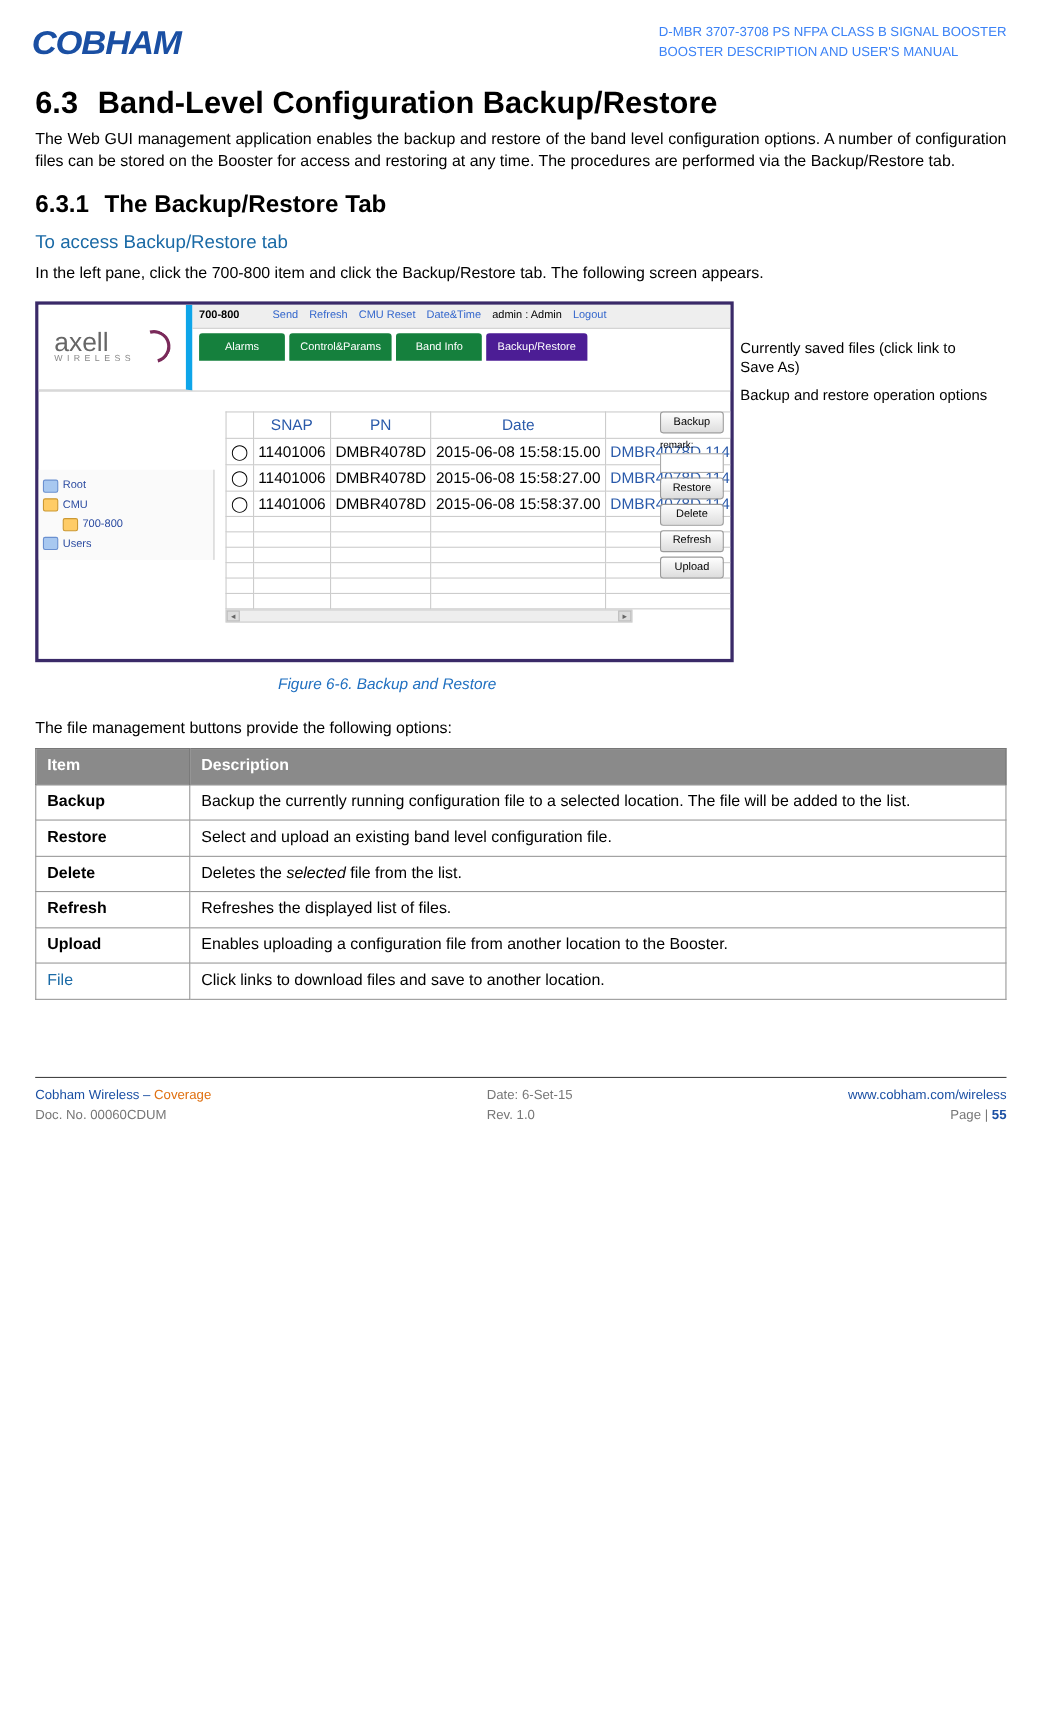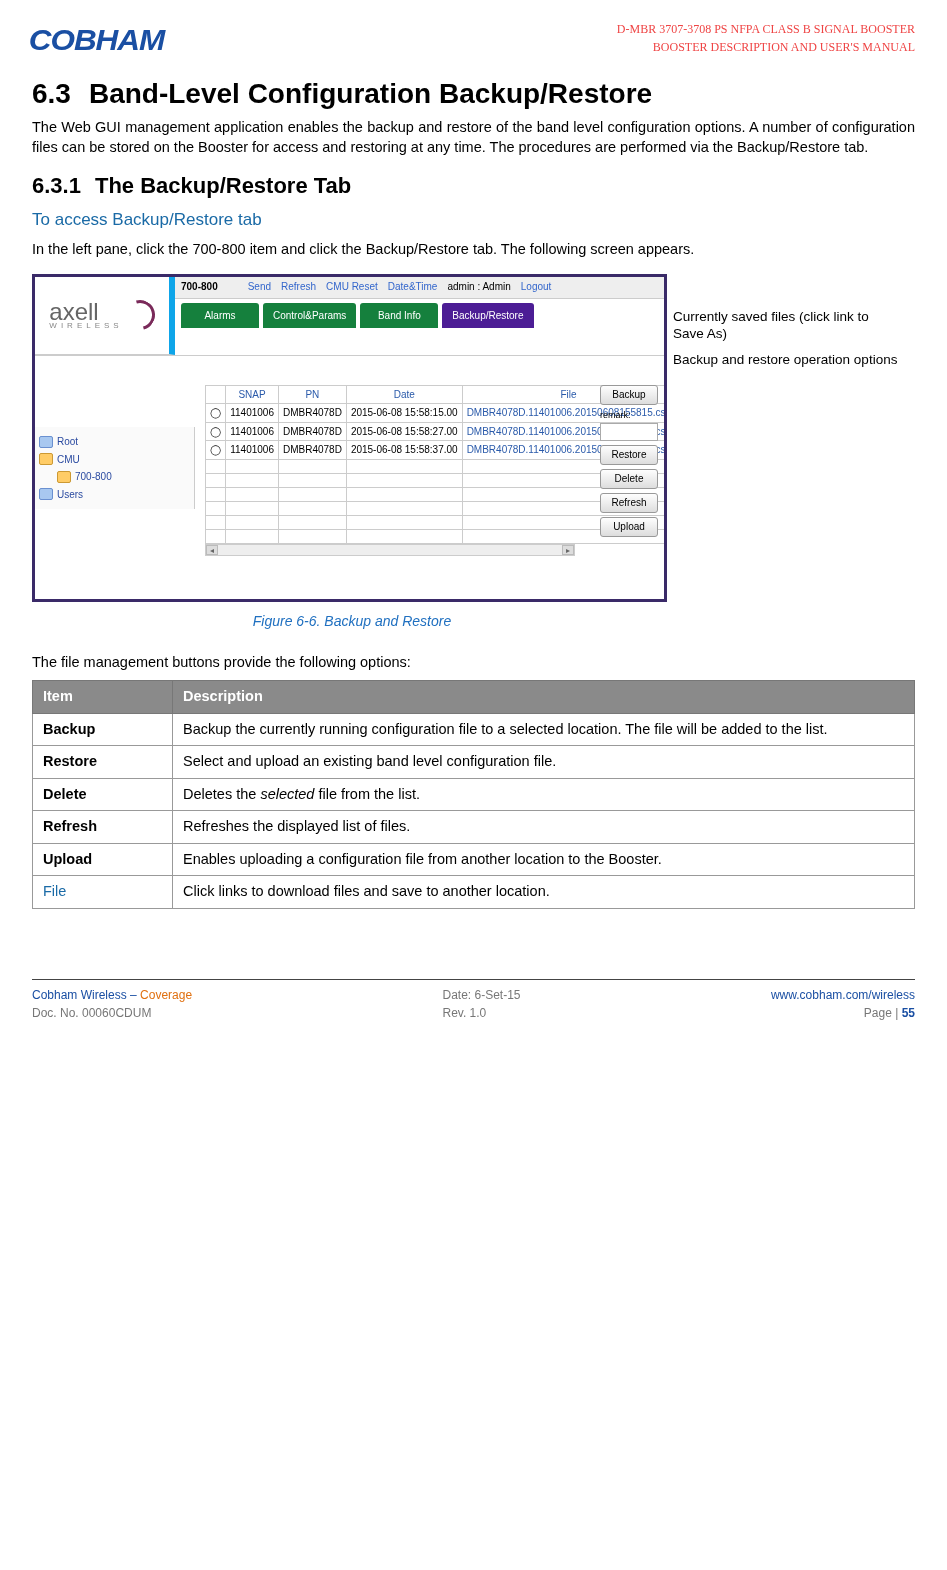--- a/index.html
+++ b/index.html
@@ -23,25 +23,24 @@
   .logo {
     font-family: Arial, sans-serif;
     font-weight: 900;
     font-style: italic;
     color: #1a4fa3;
     font-size: 30px;
     letter-spacing: -1px;
     transform: scaleX(1.05);
   }
   .header-right {
-    text-align: right;
+    text-align: left;
     font-size: 12px;
-    color: #ef4444;
+    color: #3b82f6;
     line-height: 1.5;
-    font-family: Liberation Serif, serif;
   }
   .header-right div { white-space: nowrap; }
   h1.section {
     font-family: Arial, sans-serif;
     font-size: 28px;
     font-weight: bold;
     margin: 14px 0 6px 0;
   }
   h1.section .num { margin-right: 18px; }
   p.body {
@@ -166,21 +165,21 @@
   .tree-icon.blue { background:#a8c8f0; border-color:#6a90d0;}
   .app-main {
     flex:1;
     padding: 10px 10px 6px 10px;
     position: relative;
     overflow: hidden;
   }
   .file-table {
     border: 1px solid #bbb;
     width: 370px;
-    font-size: 10px;
+    font-size: 14px;
     border-collapse: collapse;
   }
   .file-table th, .file-table td {
     border: 1px solid #ccc;
     padding: 2px 4px;
     white-space: nowrap;
   }
   .file-table th { color: #2a5aaa; font-weight: normal; background:#fff;}
   .file-table td.link { color: #2a5aaa; }
   .file-table td.radio { width: 16px; text-align: center; }

